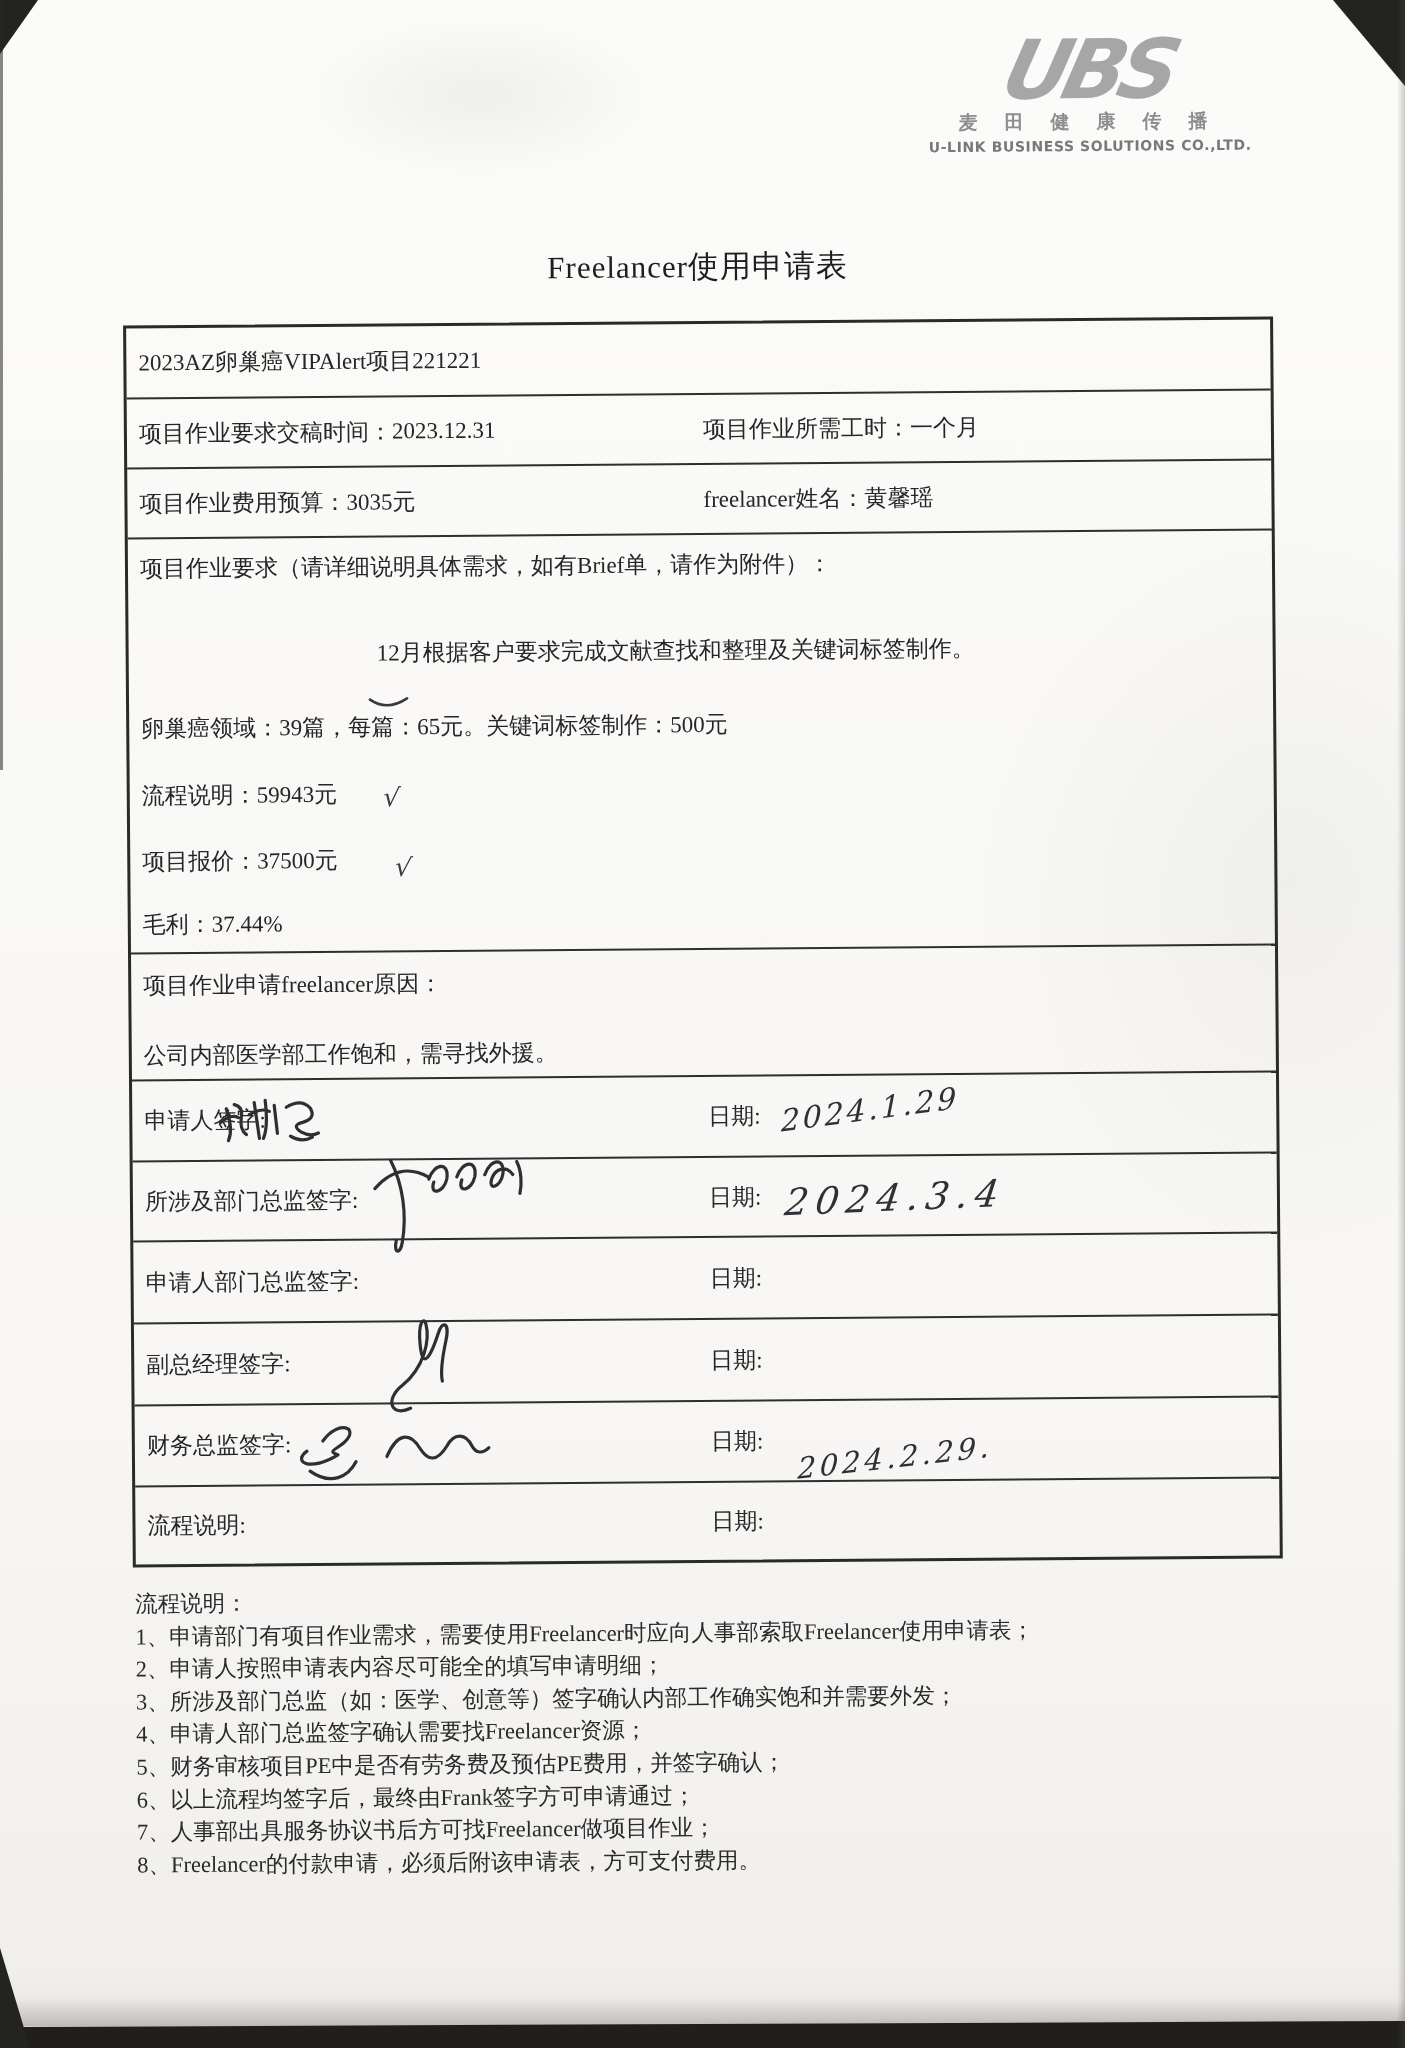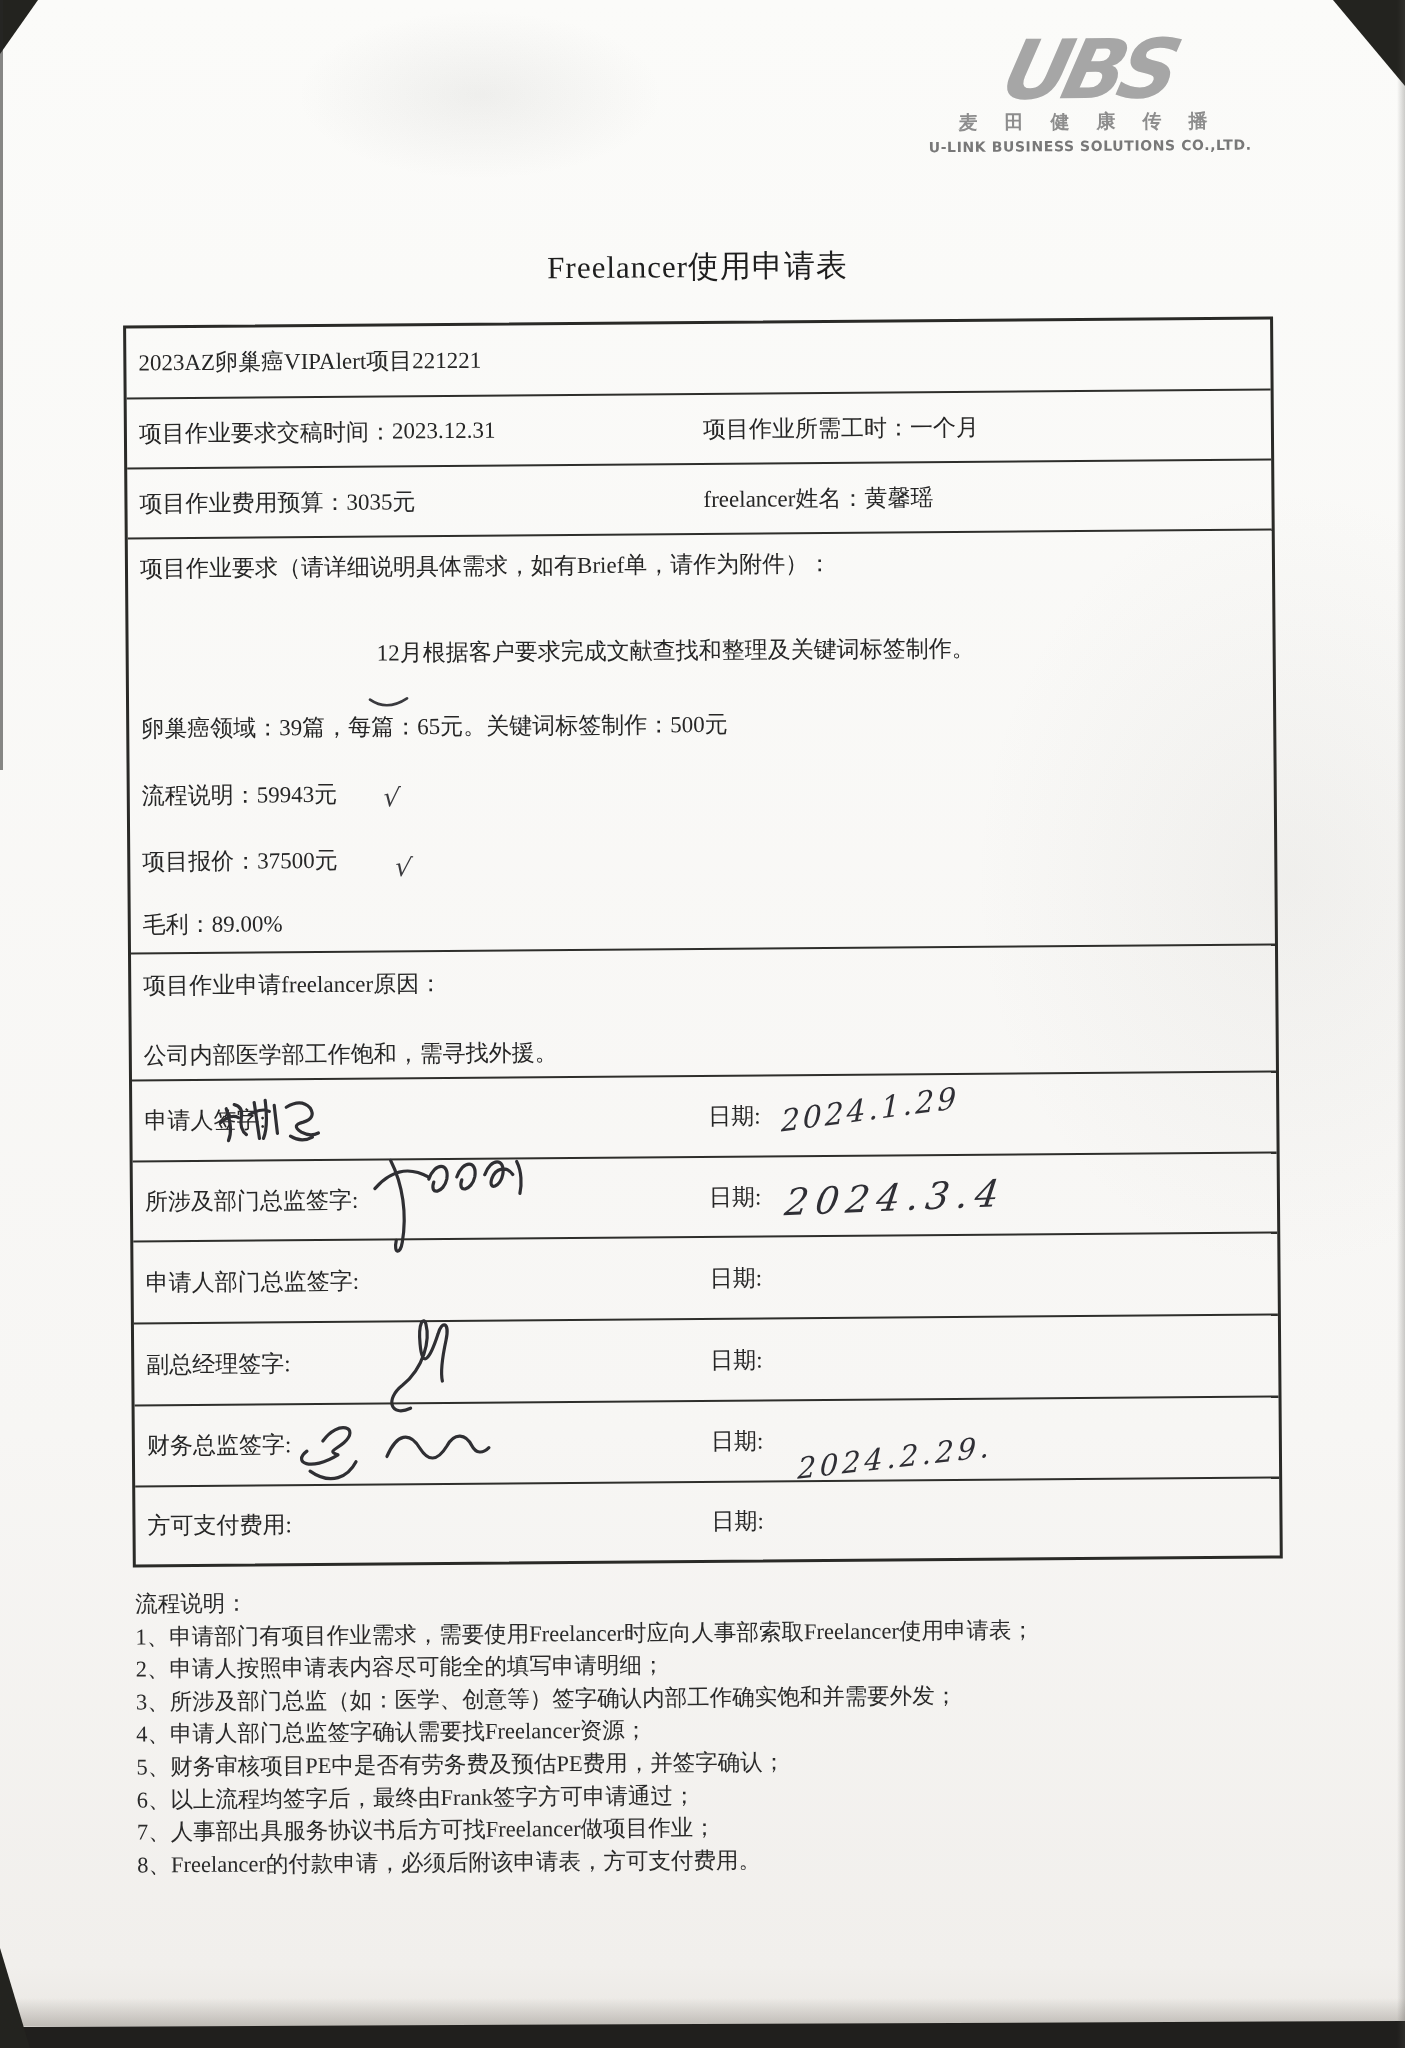--- a/index.html
+++ b/index.html
@@ -113,21 +113,21 @@
             <path d="M3,4 Q20,16 40,3" fill="none" stroke="#3a3a3e" stroke-width="2.6" stroke-linecap="round"></path>
           </svg>
           <div class="bigcell-line" style="top:174px">卵巢癌领域：39篇，每篇：65元。关键词标签制作：500元</div>
           <div class="bigcell-line" style="top:240px">
             <span>流程说明：</span><span>59943元</span><span class="check">√</span>
           </div>
           <div class="bigcell-line" style="top:306px">
             <span>项目报价：</span><span>37500元</span><span class="check" style="margin-left:58px;transform:rotate(8deg) translateY(9px)">√</span>
           </div>
           <div class="bigcell-line" style="top:370px">
-            <span>毛利：</span><span>89.00%</span>
+            <span>毛利：</span><span>37.44%</span>
           </div>
         </div>
 
         <div class="trow" style="height:127px">
           <div class="bigcell-line" style="top:16px">项目作业申请freelancer原因：</div>
           <div class="bigcell-line" style="top:86px">公司内部医学部工作饱和，需寻找外援。</div>
         </div>
 
         <div class="trow vcenter" style="height:81px">
           <span class="sig-label">申请人签字:</span>
@@ -182,21 +182,21 @@
             <path d="M17,58 c21,15 38,6 46,-9"></path>
             <path d="M94,44 c10,-23 23,-25 33,-8 c8,13 17,14 27,-2 c8,-14 19,-12 25,0 c4,8 11,8 17,2"></path>
           </svg>
           <span class="date-group">
             <span>日期:</span>
           </span>
           <span class="hand dv5">2024.2.29.</span>
         </div>
 
         <div class="trow vcenter" style="height:79px">
-          <span class="sig-label">方可支付费用:</span>
+          <span class="sig-label">流程说明:</span>
           <span class="date-group">
             <span>日期:</span>
           </span>
         </div>
 
       </div>
 
       <div class="notes">
         <div>流程说明：</div>
         <div>1、申请部门有项目作业需求，需要使用Freelancer时应向人事部索取Freelancer使用申请表；</div>

